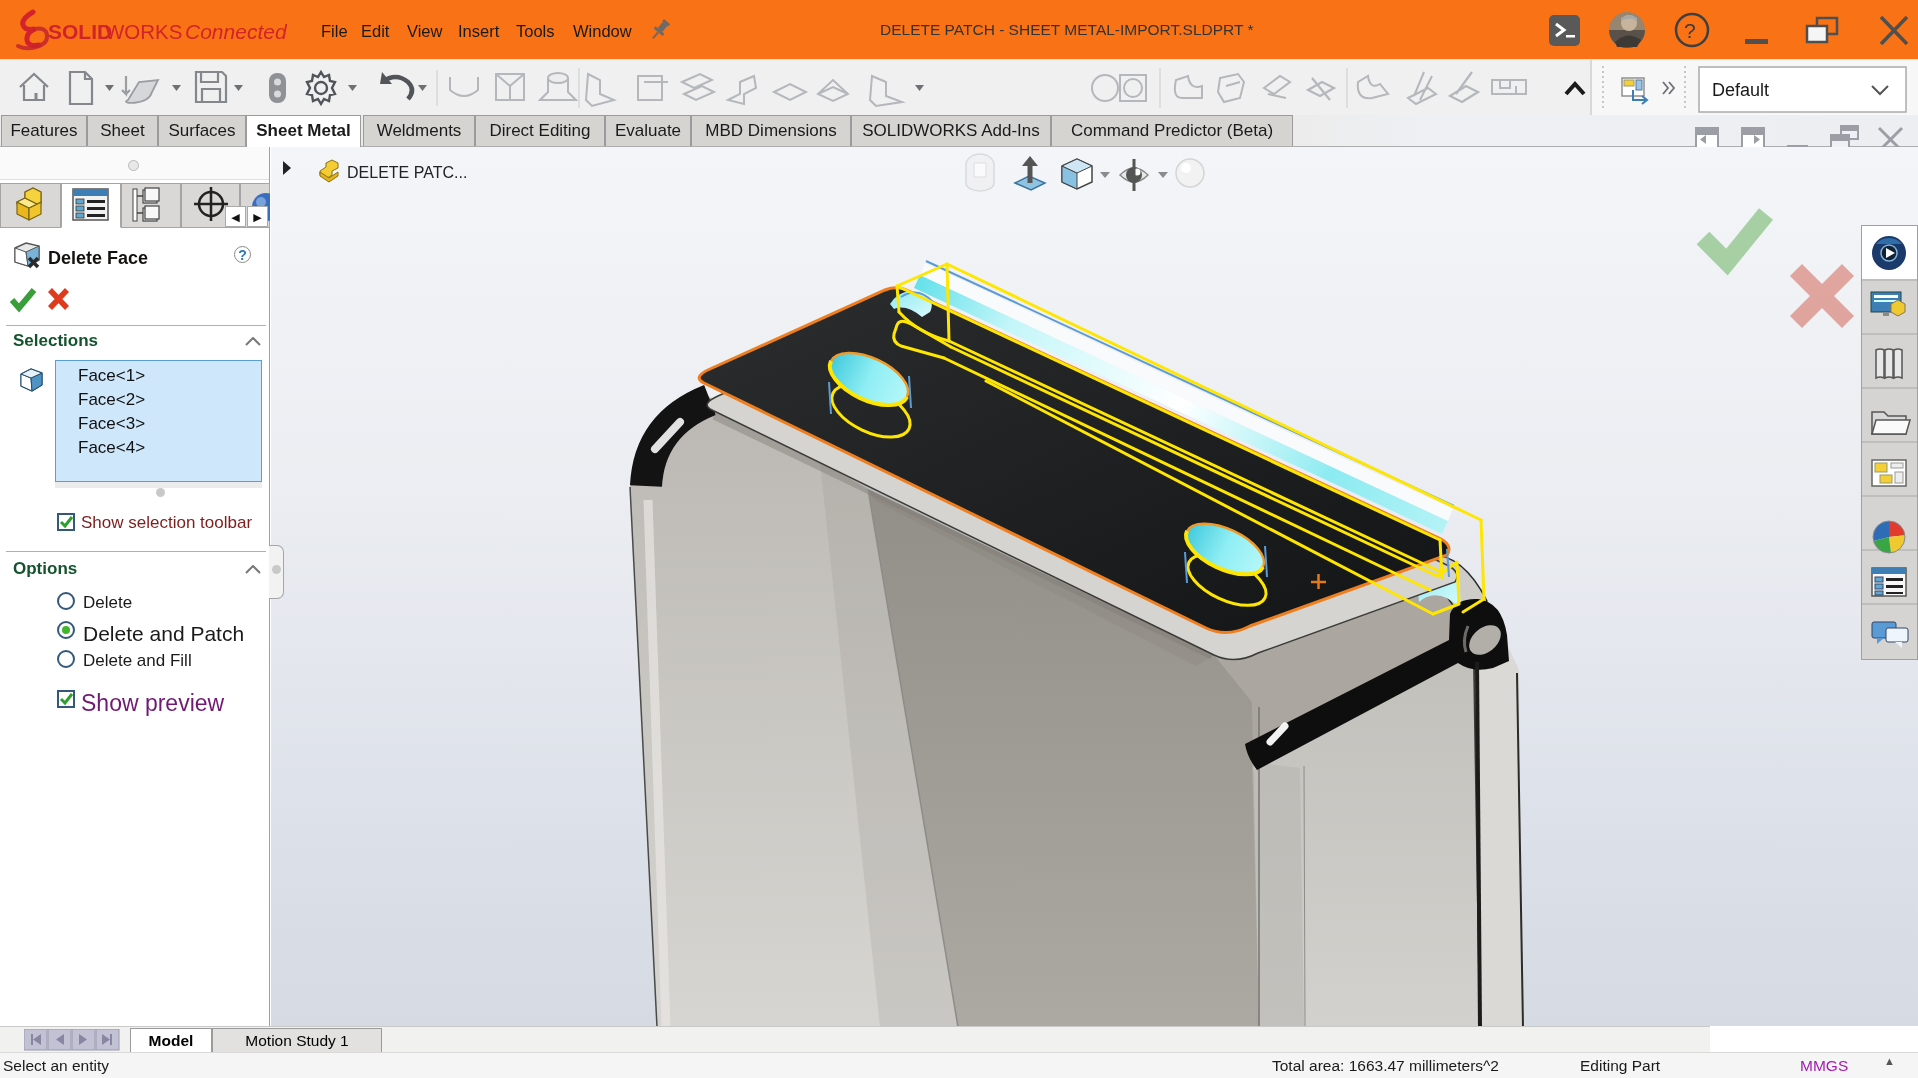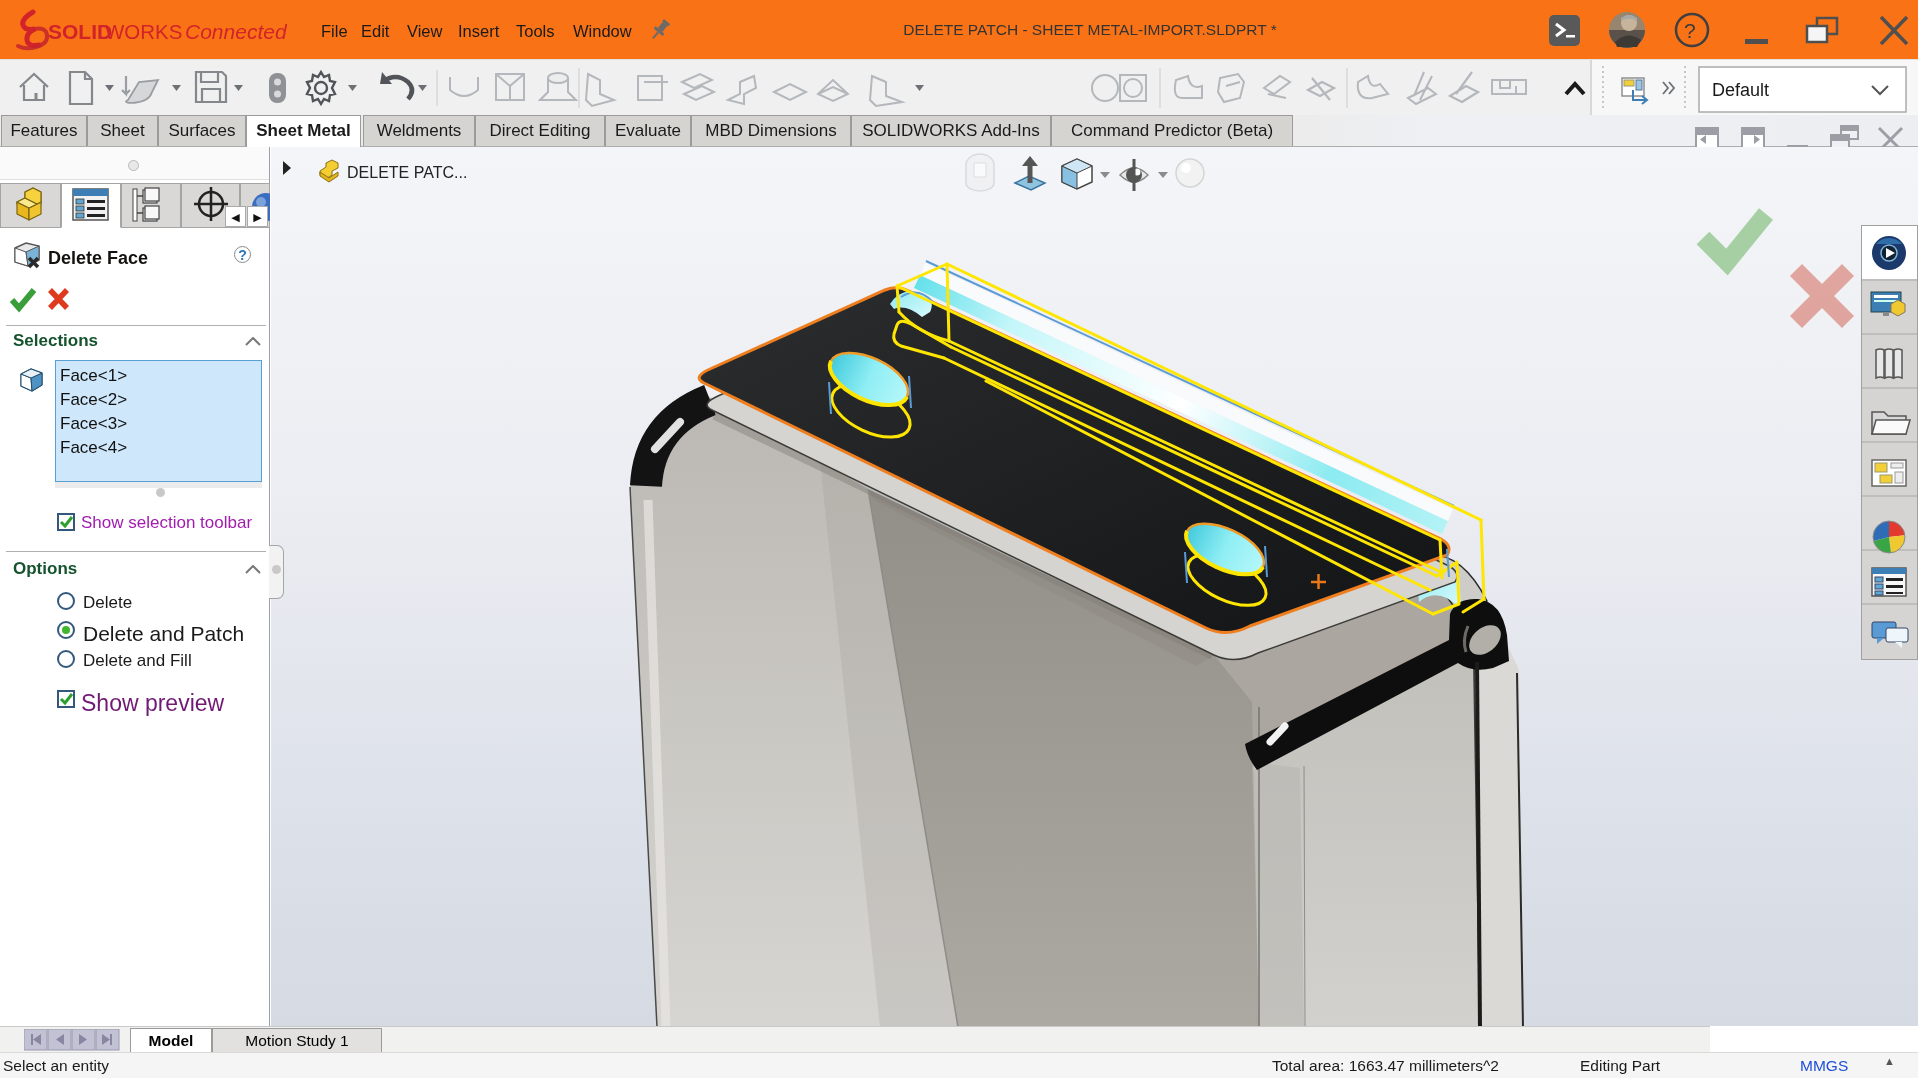--- a/index.html
+++ b/index.html
@@ -59,21 +59,21 @@
     <span class="menuitem" style="left:516px">Tools</span>
     <span class="menuitem" style="left:573px">Window</span>
     <svg class="abs" style="left:646px;top:16px" width="28" height="28" viewBox="0 0 28 28">
       <g transform="rotate(40 14 14)" fill="#6a6a6a">
         <rect x="10" y="3" width="8" height="3"></rect>
         <rect x="11" y="6" width="6" height="8"></rect>
         <rect x="8" y="14" width="12" height="3" rx="1"></rect>
         <rect x="13" y="17" width="2" height="8"></rect>
       </g>
     </svg>
-    <div class="abs" style="left:880px;top:21px;width:420px;text-align:center;font-size:15.5px;color:#333">DELETE PATCH - SHEET METAL-IMPORT.SLDPRT *</div>
+    <div class="abs" style="left:880px;top:21px;width:420px;font-size:15.5px;color:#333">DELETE PATCH - SHEET METAL-IMPORT.SLDPRT *</div>
 
     <svg class="abs" style="left:1545px;top:10px" width:370="" width="370" height="42" viewBox="0 0 370 42">
       <rect x="4" y="5" width="31" height="31" rx="5" fill="#595959"></rect>
       <path d="M11 14 L19 20 L11 26" stroke="#fff" stroke-width="3" fill="none"></path>
       <rect x="21" y="25" width="9" height="2.5" fill="#fff"></rect>
       <circle cx="82" cy="20" r="18" fill="#97856f"></circle>
       <path d="M64 20 A18 18 0 0 0 100 20 Z" fill="#5a524a"></path>
       <circle cx="84" cy="13" r="8" fill="#c7b49c"></circle>
       <path d="M76 8 Q84 2 92 8 L92 11 Q84 6 76 11 Z" fill="#a8a8a6"></path>
       <path d="M70 32 Q82 20 96 30 L92 37 L72 37 Z" fill="#3d3a36"></path>
@@ -517,29 +517,29 @@
     <svg class="abs" style="left:245px;top:190px" width="16" height="9" viewBox="0 0 16 9">
         <path d="M1 8 L8 1 L15 8" stroke="#777" stroke-width="2" fill="none"></path>
       </svg>
 
     <svg class="abs" style="left:16px;top:218px" width="30" height="30" viewBox="0 0 30 30">
       <path d="M5 9 L15 4 L26 8 L26 20 L16 26 L5 21 Z" fill="#3f7fae" stroke="#24506f" stroke-width="1.2"></path>
       <path d="M5 9 L15 13 L16 26 L5 21 Z" fill="#fff" stroke="#24506f" stroke-width="1"></path>
       <path d="M15 13 L26 8 L26 20 L16 26 Z" fill="#4f93c4" stroke="#24506f" stroke-width="1"></path>
       <path d="M5 9 L15 4 L26 8 L15 13 Z" fill="#e8f1f8" stroke="#24506f" stroke-width="1"></path>
     </svg>
-    <div class="abs" style="left:55px;top:213px;width:207px;height:122px;background:#cfe7fa;border:1px solid #5a9fd4;font-size:17px;color:#111;padding:3px 0 0 4px;line-height:24px">Face&lt;1&gt;<br>Face&lt;2&gt;<br>Face&lt;3&gt;<br>Face&lt;4&gt;</div>
+    <div class="abs" style="left:55px;top:213px;width:207px;height:122px;background:#cfe7fa;border:1px solid #5a9fd4;font-size:17px;color:#111;padding:3px 0 0 22px;line-height:24px">Face&lt;1&gt;<br>Face&lt;2&gt;<br>Face&lt;3&gt;<br>Face&lt;4&gt;</div>
     <div class="abs" style="left:55px;top:335px;width:207px;height:6px;background:#ececec"></div>
     <div class="abs" style="left:156px;top:341px;width:9px;height:9px;border-radius:50%;background:#c9c9c9"></div>
 
     <div class="cb" style="left:57px;top:366px"></div>
     <svg class="abs" style="left:59px;top:368px" width="15" height="14" viewBox="0 0 15 14">
         <path d="M2 7 L6 11 L13 2" stroke="#2ca02c" stroke-width="3" fill="none"></path>
       </svg>
-    <div class="abs" style="left:81px;top:366px;font-size:17px;color:#a21caf">Show selection toolbar</div>
+    <div class="abs" style="left:81px;top:366px;font-size:17px;color:#7f1d1d">Show selection toolbar</div>
     <div class="abs" style="left:6px;top:404px;width:260px;border-top:1px solid #b0b0b0"></div>
 
     <div class="sechead" style="left:13px;top:412px">Options</div>
     <svg class="abs" style="left:245px;top:418px" width="16" height="9" viewBox="0 0 16 9">
         <path d="M1 8 L8 1 L15 8" stroke="#777" stroke-width="2" fill="none"></path>
       </svg>
     <div class="radio" style="left:57px;top:445px"></div>
     <div class="abs" style="left:83px;top:446px;font-size:17px;color:#1a1a1a">Delete</div>
     <div class="radio" style="left:57px;top:474px"></div>
     <div class="abs" style="left:62px;top:479px;width:8px;height:8px;border-radius:50%;background:#42b52f"></div>
@@ -574,17 +574,17 @@
       <path d="M8 5 V16 M87 5 V16" stroke="#8886a0" stroke-width="2"></path>
     </svg>
     <div class="btab" style="left:130px;width:82px;background:#fff;border:1px solid #9b9b9b;border-bottom:none;font-weight:bold">Model</div>
     <div class="btab" style="left:212px;width:170px;background:#e2e1df;border:1px solid #9b9b9b;border-bottom:none">Motion Study 1</div>
   </div>
 
   <div id="statusbar" class="abs">
     <span class="abs" style="left:3px;top:4px">Select an entity</span>
     <span class="abs" style="left:1272px;top:4px">Total area: 1663.47 millimeters^2</span>
     <span class="abs" style="left:1580px;top:4px">Editing Part</span>
-    <span class="abs" style="left:1800px;top:4px;color:#1d4ed8">MMGS</span>
+    <span class="abs" style="left:1800px;top:4px;color:#a21caf">MMGS</span>
     <span class="abs" style="left:1884px;top:2px;color:#555;font-size:11px">▲</span>
   </div>
 
 </div>
 
 </body></html>

